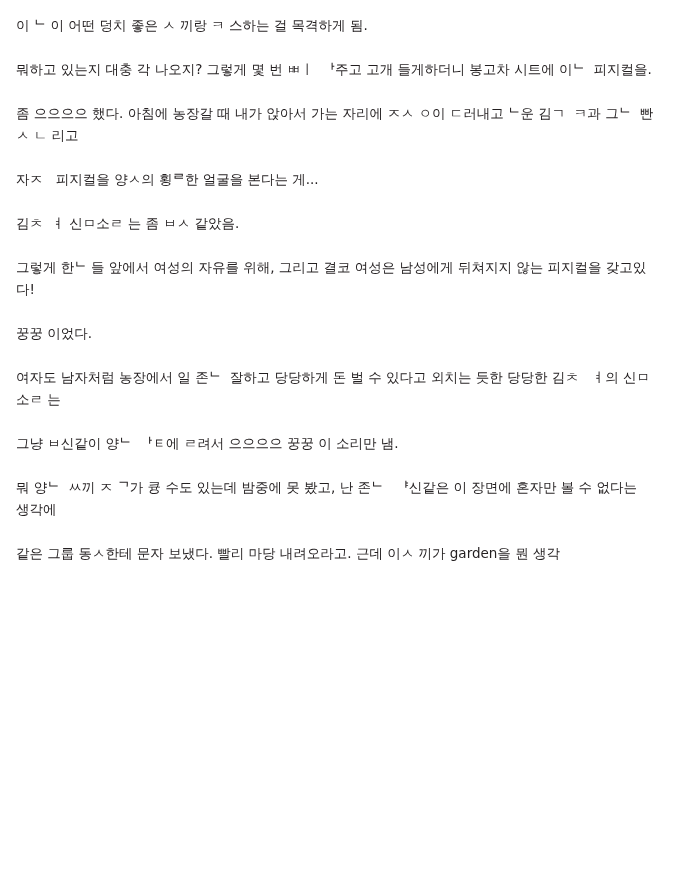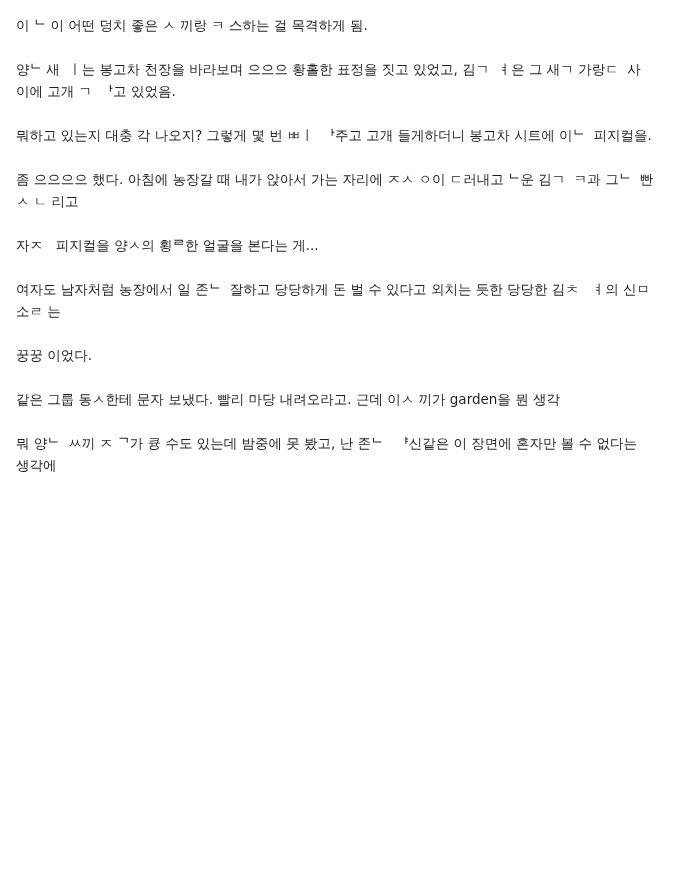--- a/index.html
+++ b/index.html
@@ -27,21 +27,23 @@
   }
   .para:last-child {
     margin-bottom: 0;
   }
 </style>
 </head>
 <body>
 
 <div class="doc">
   <p class="para">이 ᄂ 이 어떤 덩치 좋은 ㅅ 끼랑 ㅋ 스하는 걸 목격하게 됨.</p>
-  <p class="para">양ᄂ 새  ㅣ는 봉고차 천장을 바라보며 으으으 황홀한 표정을 짓고 있었고, 김ㄱ  ㅕ은 그 새ㄱ 가랑ㄷ  사이에 고개 ㄱ  ᅡ고 있었음.</p>
   <p class="para">뭐하고 있는지 대충 각 나오지? 그렇게 몇 번 ㅃㅣ  ᅡ주고 고개 들게하더니 봉고차 시트에 이ᄂ  피지컬을.</p>
   <p class="para">좀 으으으으 했다. 아침에 농장갈 때 내가 앉아서 가는 자리에 ㅈㅅ ㅇ이 ㄷ러내고 ᄂ운 김ㄱ  ㅋ과 그ᄂ  빤ㅅ ㄴ 리고</p>
   <p class="para">자ㅈ   피지컬을 양ㅅ의 횡ᄅ한 얼굴을 본다는 게...</p>
+  <p class="para">김ㅊ  ㅕ 신ㅁ소ㄹ 는 좀 ㅂㅅ 같았음.</p>
+  <p class="para">그렇게 한ᄂ 들 앞에서 여성의 자유를 위해, 그리고 결코 여성은 남성에게 뒤쳐지지 않는 피지컬을 갖고있다!</p>
+  <p class="para">꿍꿍 이었다.</p>
   <p class="para">여자도 남자처럼 농장에서 일 존ᄂ  잘하고 당당하게 돈 벌 수 있다고 외치는 듯한 당당한 김ㅊ   ㅕ의 신ㅁ소ㄹ 는</p>
-  <p class="para">꿍꿍 이었다.</p>
+  <p class="para">그냥 ㅂ신같이 양ᄂ  ᅡᇀ에 ㄹ려서 으으으으 꿍꿍 이 소리만 냄.</p>
+  <p class="para">뭐 양ᄂ  ㅆ끼 ㅈ ᄀ가 큥 수도 있는데 밤중에 못 봤고, 난 존ᄂ   ᅣ신같은 이 장면에 혼자만 볼 수 없다는 생각에</p>
   <p class="para">같은 그룹 동ㅅ한테 문자 보냈다. 빨리 마당 내려오라고. 근데 이ㅅ 끼가 garden을 뭔 생각</p>
-  <p class="para">뭐 양ᄂ  ㅆ끼 ㅈ ᄀ가 큥 수도 있는데 밤중에 못 봤고, 난 존ᄂ   ᅣ신같은 이 장면에 혼자만 볼 수 없다는 생각에</p>
 </div>
 
 </body></html>

